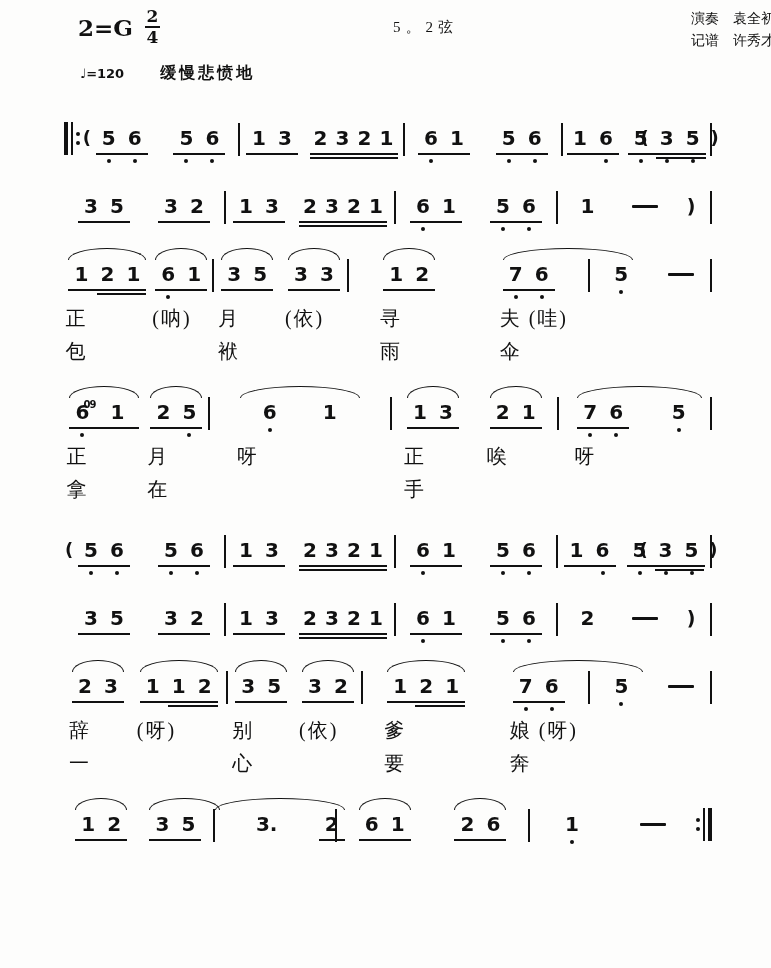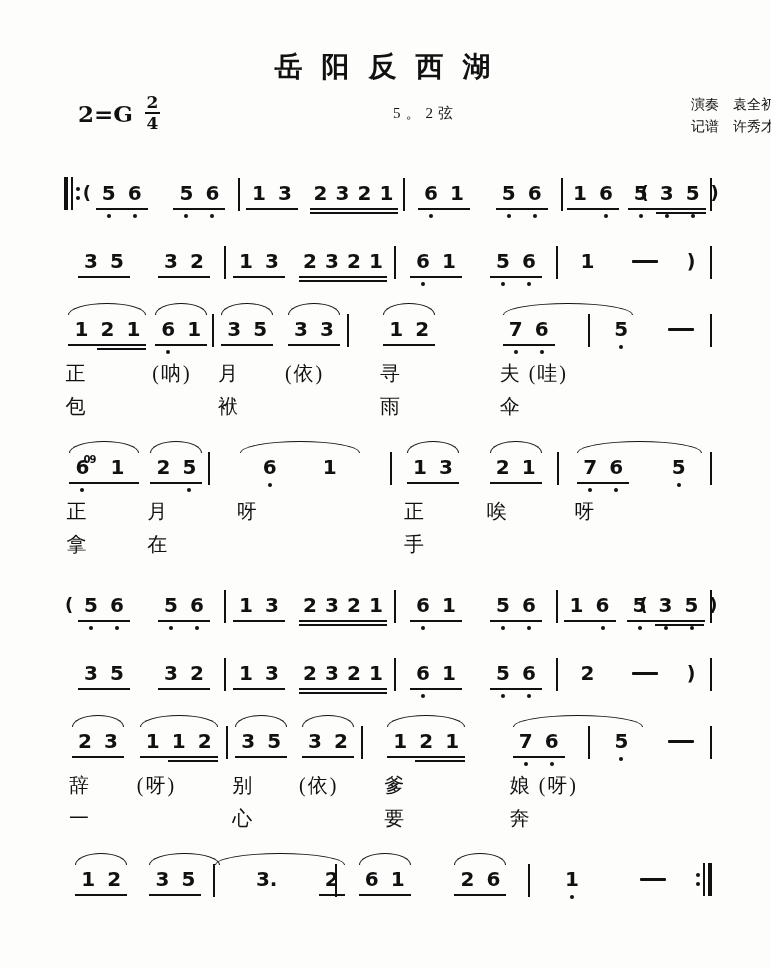--- a/index.html
+++ b/index.html
@@ -50,21 +50,20 @@
   .rsign .thin  { width:2px; height:33px; background:#111; }
   .rsign .thick { width:4px; height:33px; background:#111; }
   .rsign .gap { width:3px; }
   .rdots { display:flex; flex-direction:column; justify-content:space-evenly; height:24px; margin:0 3px; }
   .rdots i { width:4px; height:4px; border-radius:50%; background:#111; }
 </style>
 </head>
 <body>
 
 <div class="page">
-  <div class="title">岳 阳 反 西 湖</div>
 
   <div class="meta-row">
     <div class="key-block">
       <span>2=G</span>
       <span class="frac">
         <span>2</span>
         <span class="fbar"></span>
         <span>4</span>
       </span>
     </div>
@@ -74,20 +73,24 @@
         <span>演奏</span>
         <span>袁全初</span>
       </div>
       <div class="credit-row">
         <span>记谱</span>
         <span>许秀才</span>
       </div>
     </div>
   </div>
 
+  <div class="tempo-row">
+    <span class="tempo">♩=120</span>
+    <span class="expression">缓慢悲愤地</span>
+  </div>
 
   <div id="score">
       <div class="mline nolyr">
         <div class="rsign">
           <div class="thick"></div>
           <div class="gap"></div>
           <div class="thin"></div>
           <div class="rdots">
             <i></i>
             <i></i>

